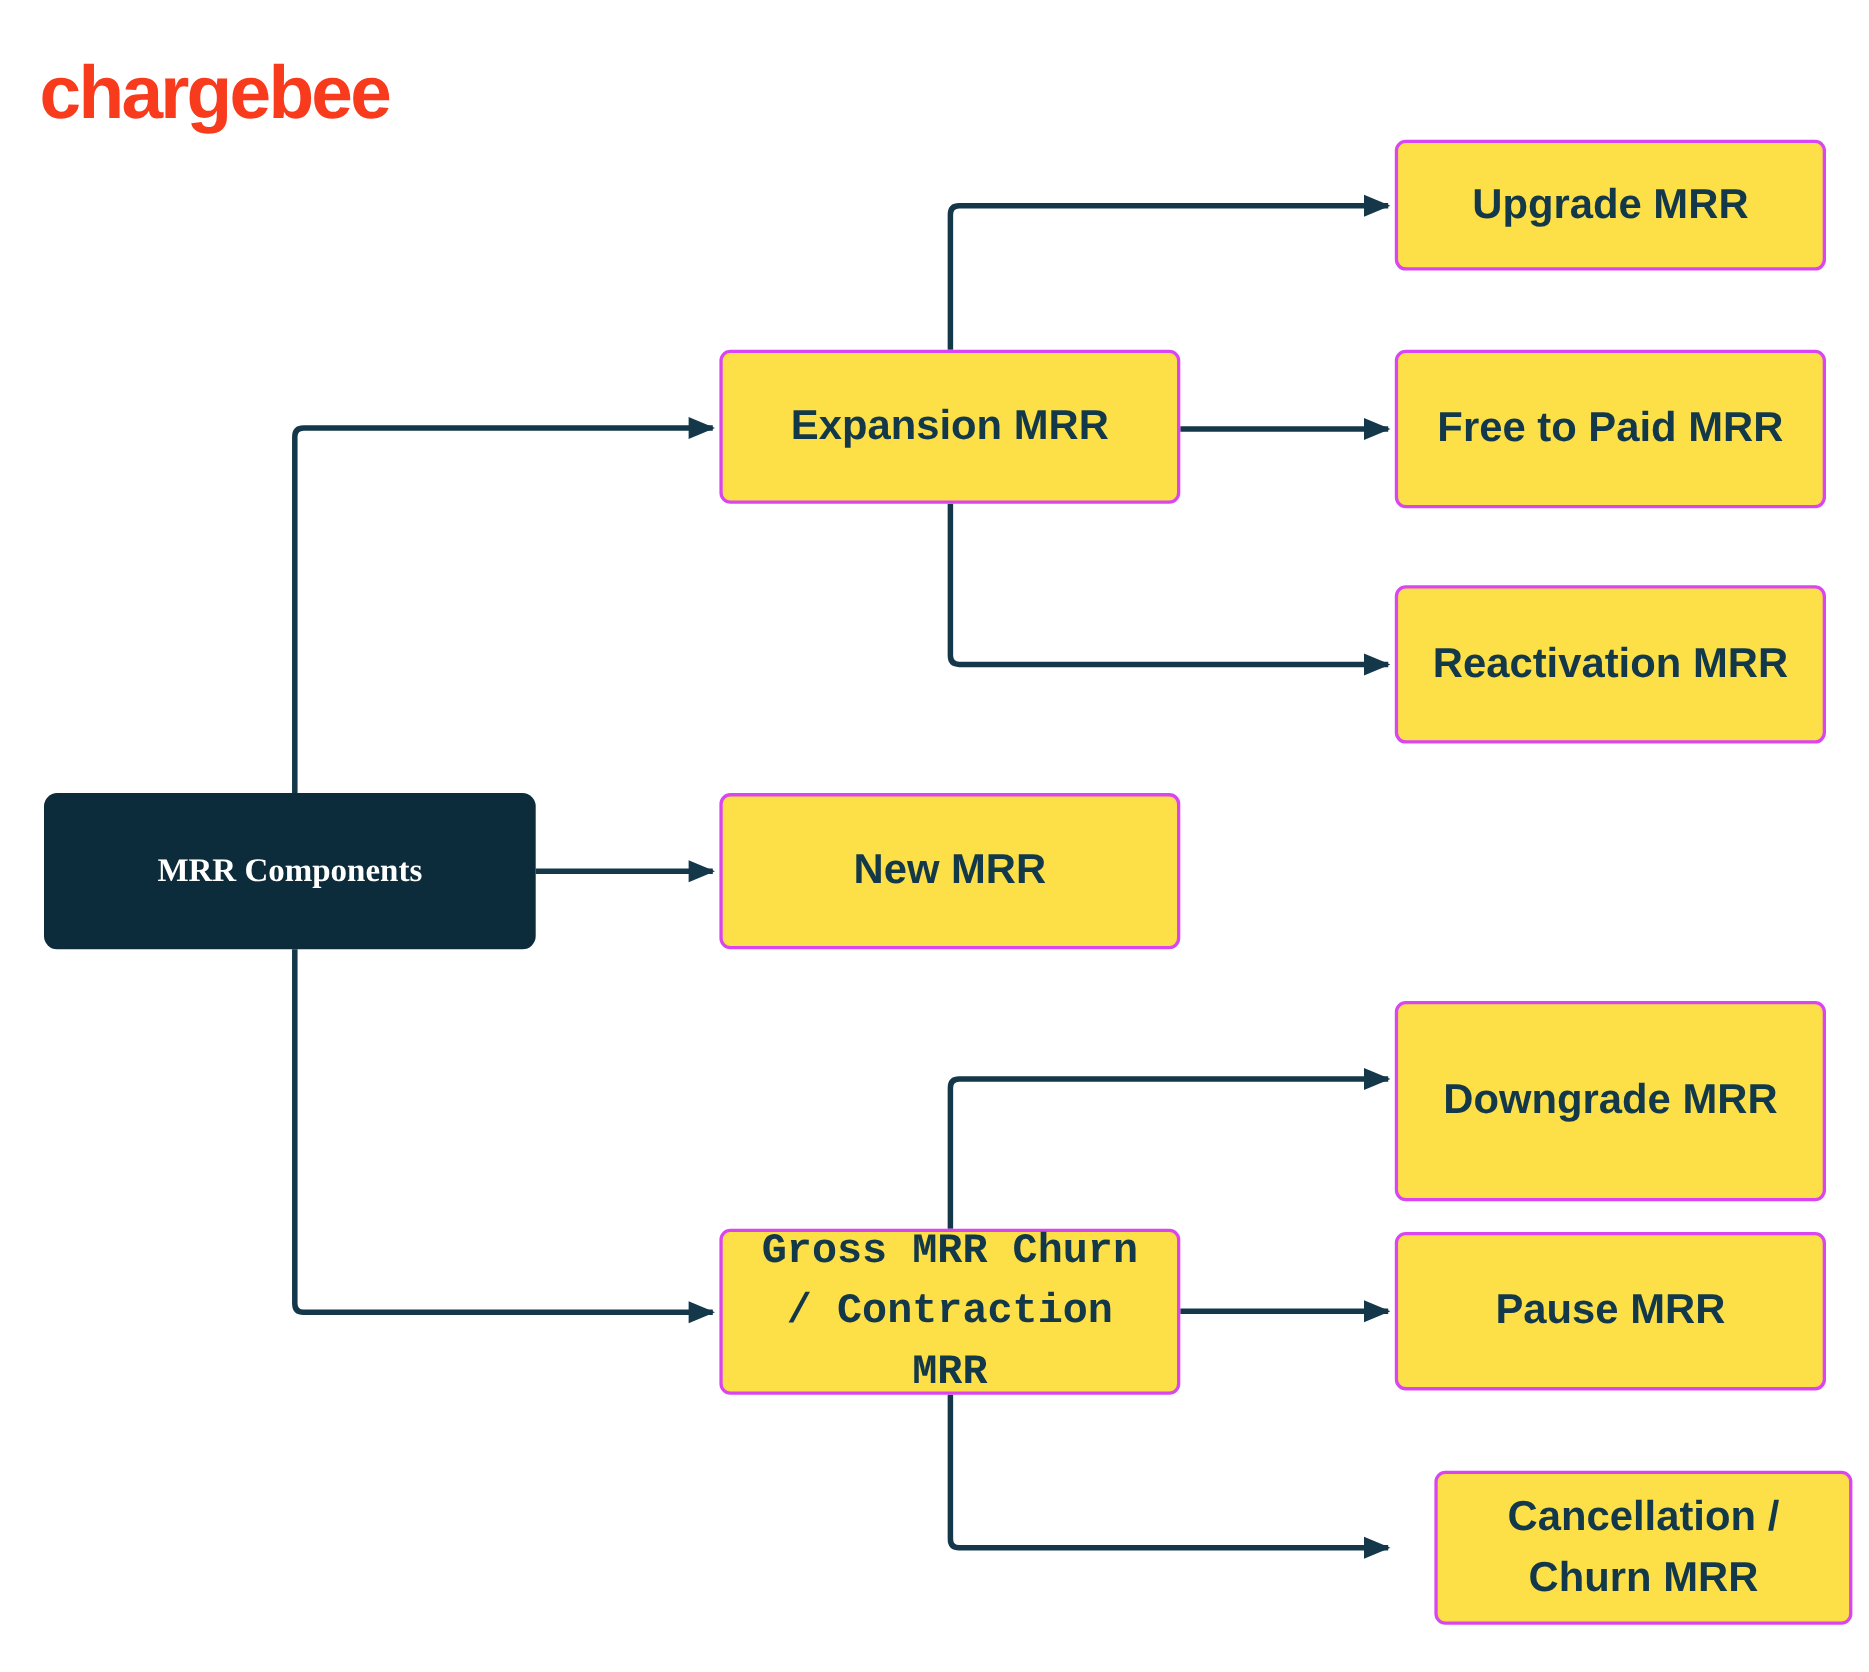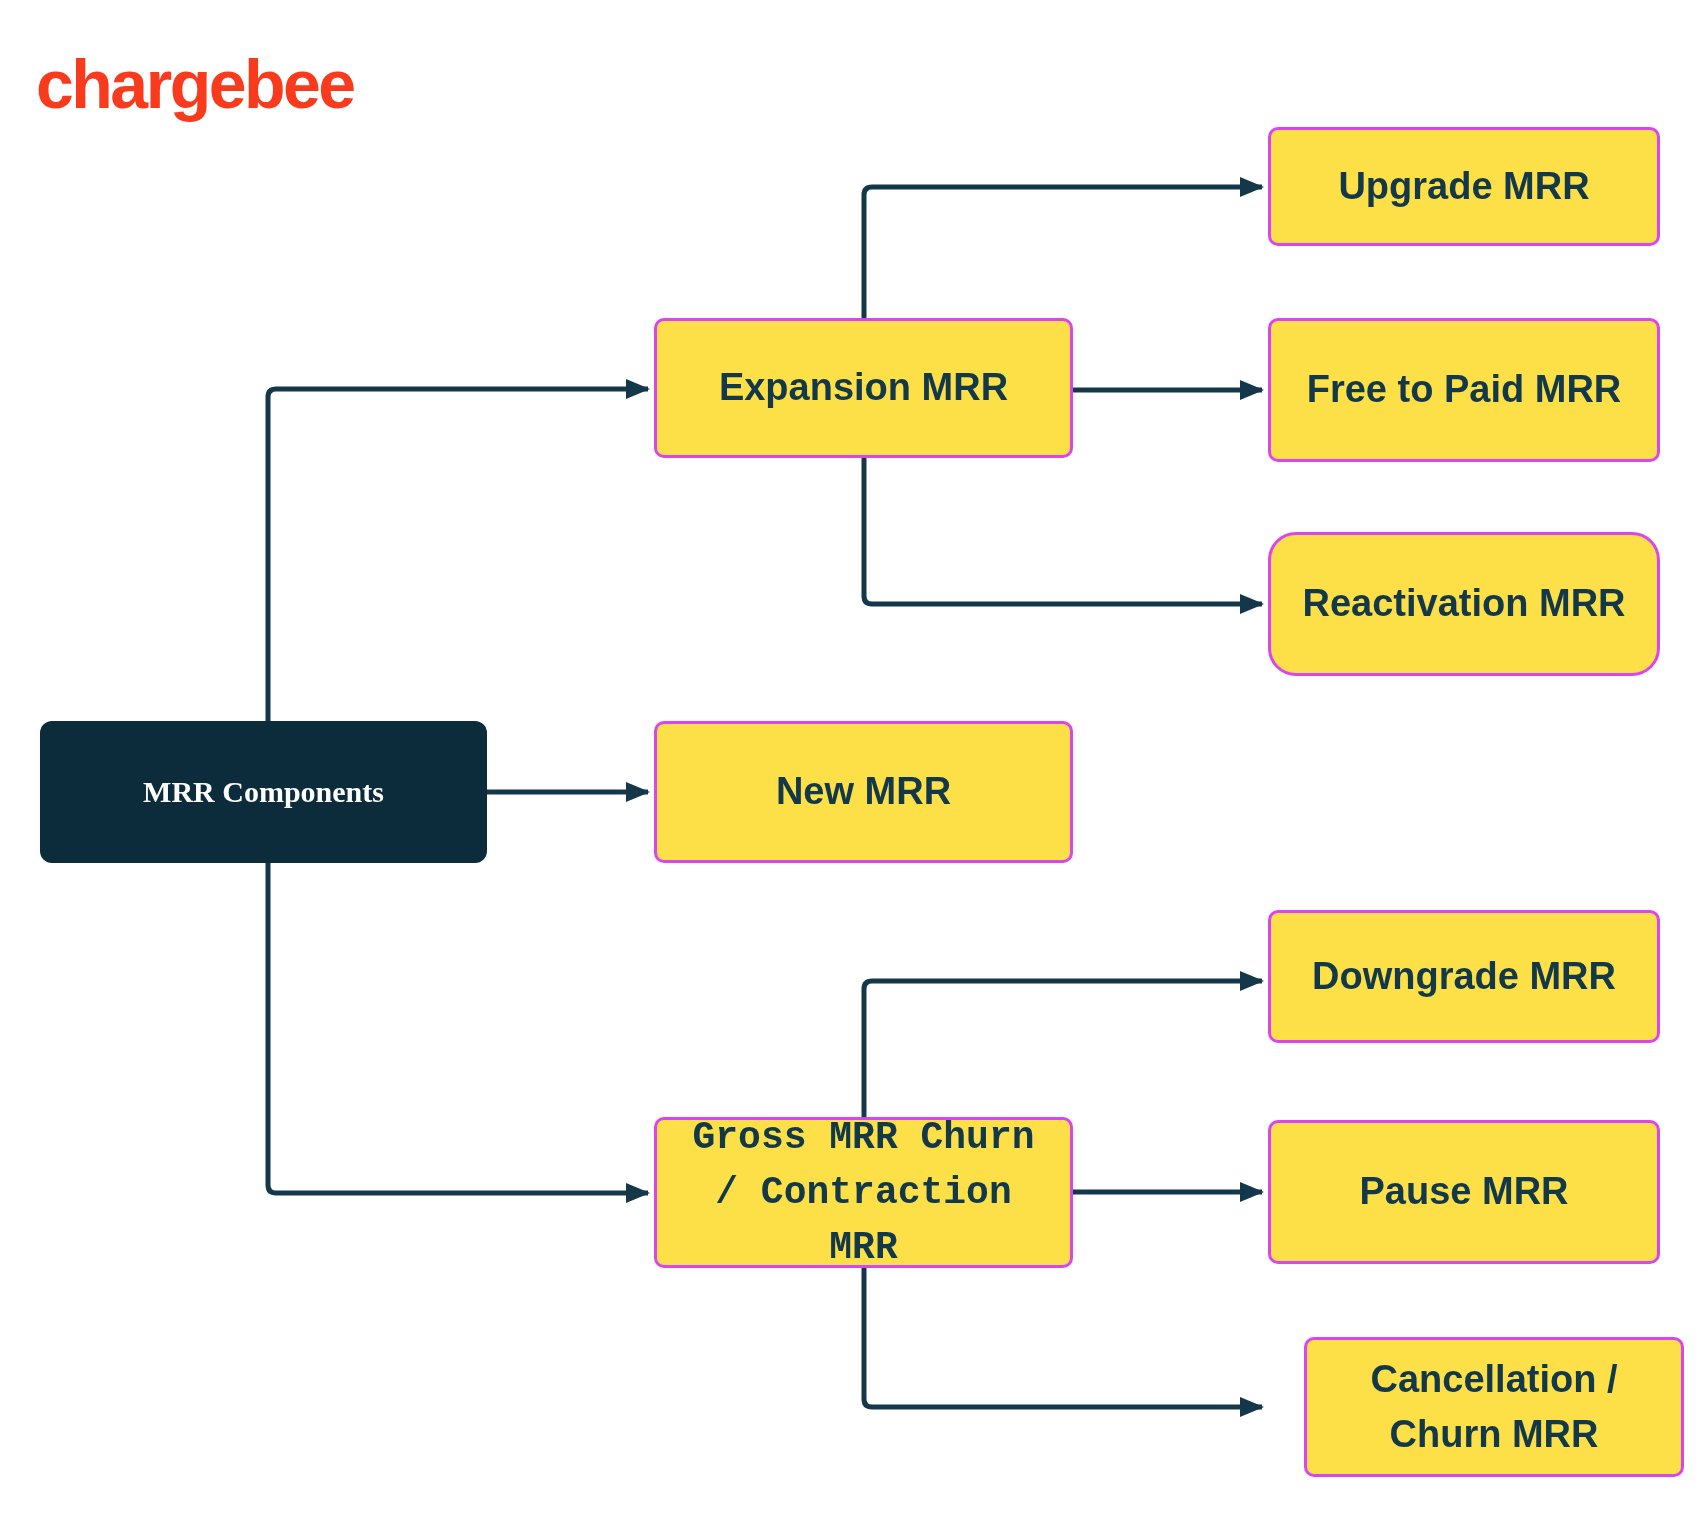--- a/index.html
+++ b/index.html
@@ -49,22 +49,22 @@
     color: #FFFFFF;
     font-size: 30px;
   }
   
   .n-expansion   { left: 654px;  top: 318px;  width: 419px; height: 140px; }
   .n-new        { left: 654px;  top: 721px;  width: 419px; height: 142px; }
   .n-gross      { left: 654px;  top: 1117px; width: 419px; height: 151px; font-family: Liberation Mono, monospace; }
   
   .n-upgrade    { left: 1268px; top: 127px;  width: 392px; height: 119px; }
   .n-freepaid   { left: 1268px; top: 318px;  width: 392px; height: 144px; }
-  .n-reactivate { left: 1268px; top: 532px;  width: 392px; height: 144px; border-radius: 28px; }
-  .n-downgrade  { left: 1268px; top: 910px;  width: 392px; height: 133px; }
+  .n-reactivate { left: 1268px; top: 532px;  width: 392px; height: 144px; }
+  .n-downgrade  { left: 1268px; top: 910px;  width: 392px; height: 182px; }
   .n-pause      { left: 1268px; top: 1120px; width: 392px; height: 144px; }
   .n-cancel     { left: 1268px; top: 1337px; width: 380px; height: 140px; margin-left: 36px; }
   
   .n-root       { left: 40px;   top: 721px;  width: 447px; height: 142px; font-family: Liberation Serif, serif; }
 </style>
 </head>
 <body>
 
 <div class="canvas">
 

